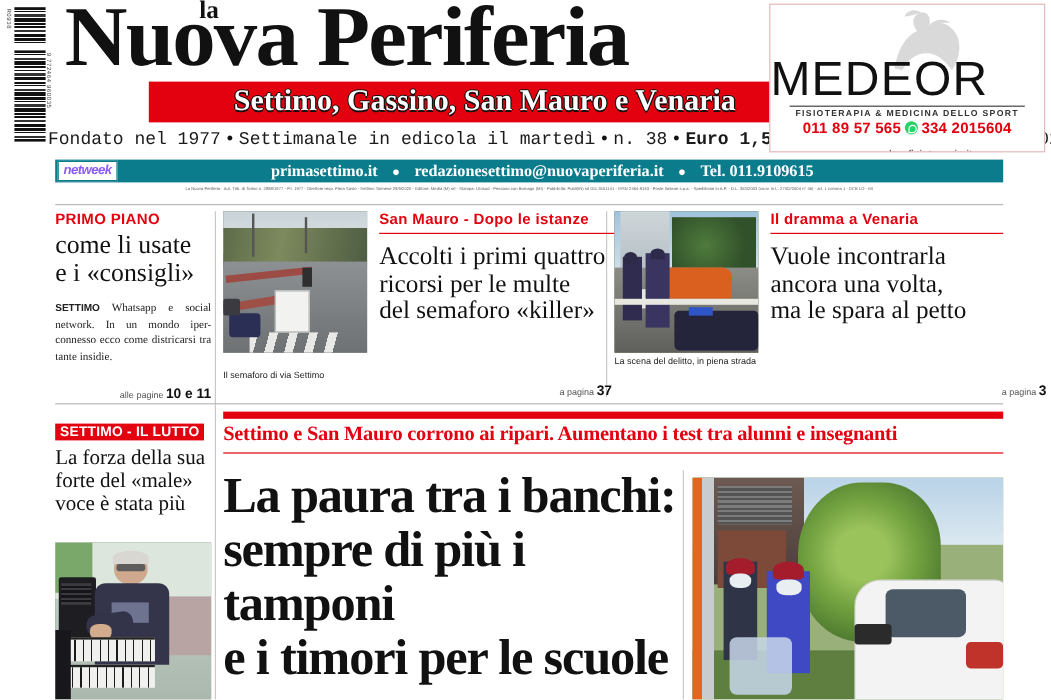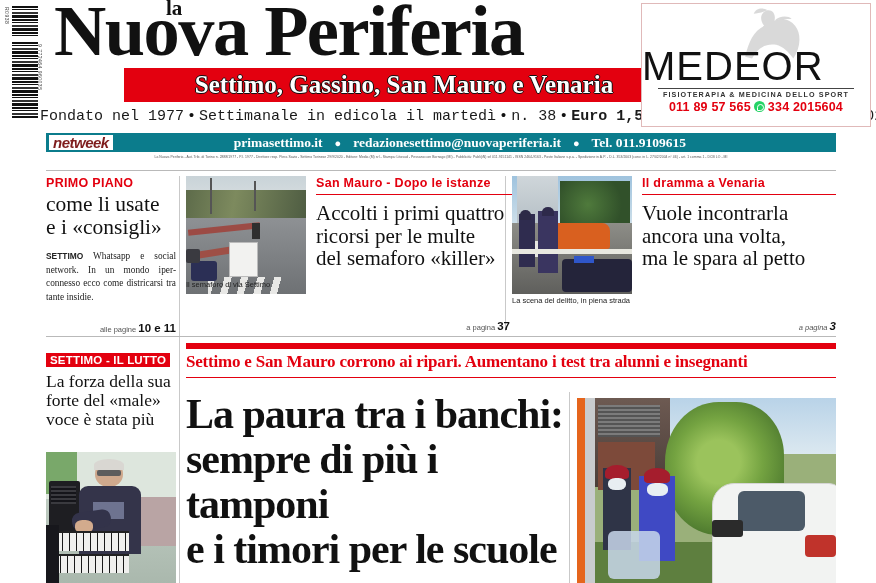--- a/index.html
+++ b/index.html
@@ -133,24 +133,24 @@
 
   
   .netbar {
     position:absolute; left: 46px; top: 133px;
     width: 790px; height: 19px;
     background: #0b7c8c;
     display:flex; align-items:center;
   }
   .netweek-logo {
     margin-left: 2px;
-    background:#fff; color:#7f1d1d;
+    background:#fff; color:#8b5cf6;
     font-family:"Liberation Sans", sans-serif;
     font-weight: bold; font-style: italic;
-    font-size: 15px; line-height: 15px;
+    font-size: 11px; line-height: 15px;
     padding: 0 4px;
     border: 1px solid #0b7c8c;
     letter-spacing:-0.5px;
   }
   .netbar-links {
     flex: 1; text-align:center; color:#fff;
     font-family:"Liberation Serif", serif;
     font-size: 13.5px; font-weight: bold;
     white-space: nowrap;
     padding-right: 30px;
@@ -207,21 +207,21 @@
 
   .vrule { position:absolute; width:1px; background:#c9c9c9; }
 
   
   .col2 { position:absolute; left: 186px; top: 176px; width: 326px; }
   .col2-photo {
     position:absolute; left:0; top:0; width: 120px; height: 118px;
     overflow:hidden; background:#7e8a86;
   }
   .col2-cap {
-    position:absolute; left:0; top: 104px; width: 125px;
+    position:absolute; left:0; top: 132px; width: 125px;
     font-family:"Liberation Sans", sans-serif; font-size:7.5px; color:#222;
     white-space:nowrap;
   }
   .col2-text { position:absolute; left: 130px; top:0; width: 196px; }
   .col2-text .headline { font-size: 21px; margin-top: 7px; }
   .hrule-red { height:1px; background:#e3000f; margin-top: 4px; }
 
   
   .col3 { position:absolute; left: 512px; top: 176px; width: 324px; }
   .col3-photo {
@@ -474,21 +474,21 @@
     <div class="col3-text">
       <div class="kicker">Il dramma a Venaria</div>
       <div class="hrule-red"></div>
       <div class="headline">
         <div>Vuole incontrarla</div>
         <div>ancora una volta,</div>
         <div>ma le spara al petto</div>
       </div>
     </div>
   </div>
-  <div class="pageref" style="position:absolute; left:750px; top:320px; width:86px;font-style:italic;">
+  <div class="pageref" style="position:absolute; left:786px; top:320px; width:86px;">
     <span>a pagina</span>
     <span class="pg">3</span>
   </div>
 
   <div class="rule-mid"></div>
 
   <div class="col-lower-left">
     <div class="kicker-red-bg">SETTIMO - IL LUTTO</div>
     <div class="headline">
       <div>La forza della sua</div>

